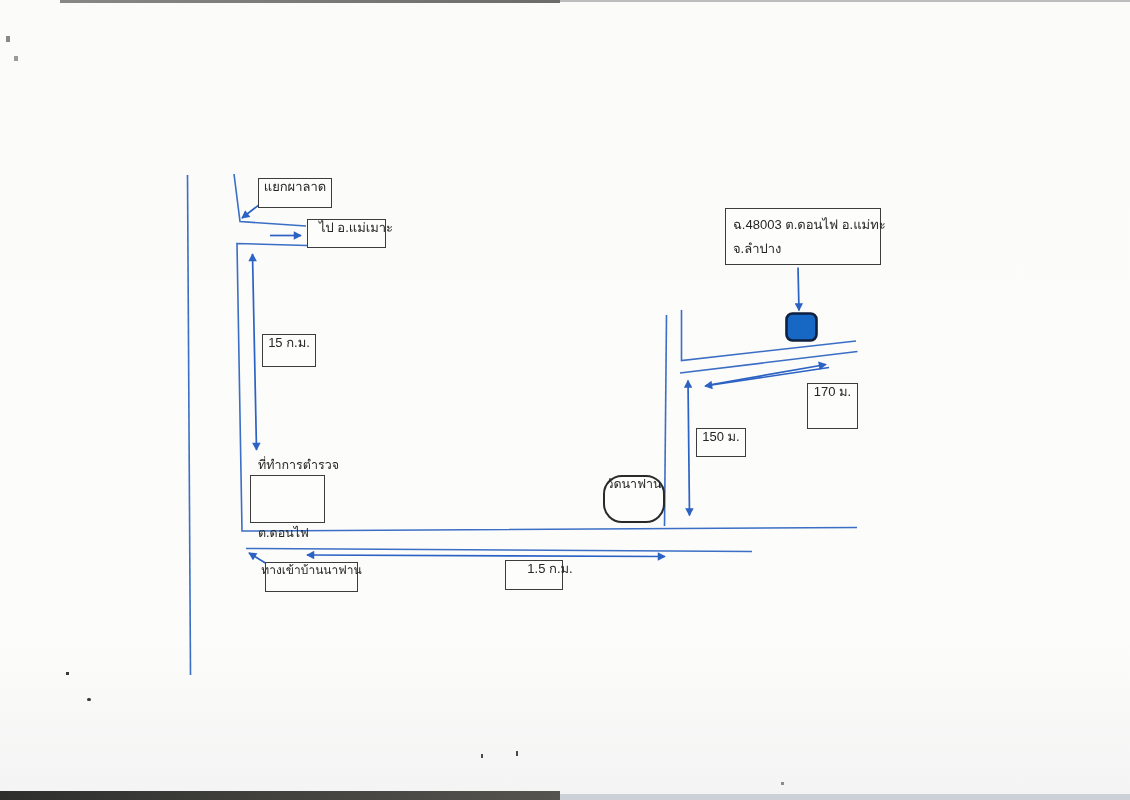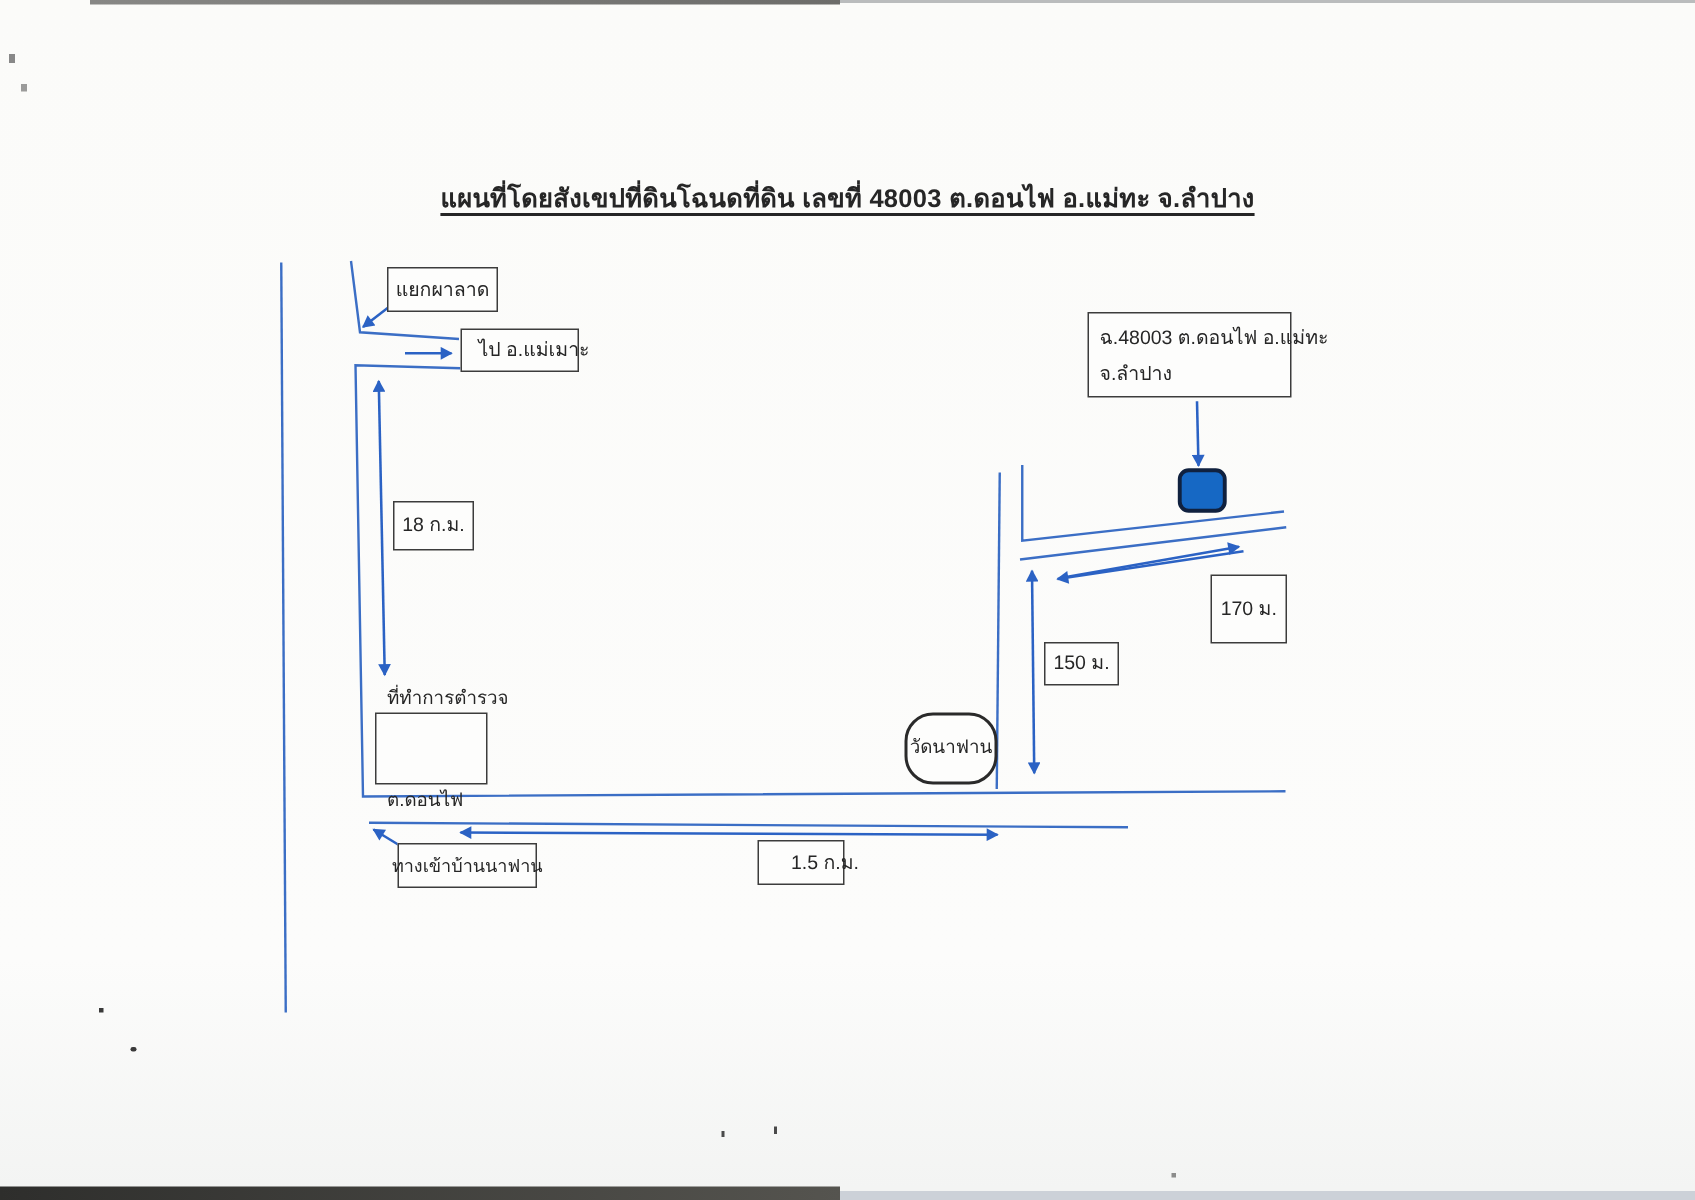--- a/index.html
+++ b/index.html
@@ -13,34 +13,33 @@
     font-size:17px;font-weight:bold;letter-spacing:.2px;
     text-decoration:underline;text-decoration-thickness:2px;text-underline-offset:4px;
   }
   .overlay{position:absolute;left:0;top:0;}
   .road{stroke:var(--road-blue,#3b6ec5);stroke-width:1.6;fill:none;}
   .arrow{stroke:var(--arrow-blue,#2b62c4);stroke-width:1.7;fill:none;}
   .ahead{fill:var(--arrow-blue,#2b62c4);}
   .parcel{fill:var(--parcel-fill,#1668c4);stroke:var(--parcel-border,#10213f);stroke-width:2.6;}
   .lbl{
     position:absolute;background:#fdfdfc;border:1.5px solid var(--box-border,#3c3c3c);
-    font-size:13px;line-height:1.25;display:flex;align-items:center;justify-content:center;
+    font-size:13px;line-height:1.25;display:flex;justify-content:center;
     box-sizing:border-box;white-space:nowrap;
   }
   .lbl.multi{flex-direction:column;align-items:flex-start;justify-content:center;padding:4px 7px;}
   .lbl.multi span{display:block;}
   .lbl.thick{border-width:2px;border-color:#2a2a2a;}
   .artifact{position:absolute;pointer-events:none;}
 </style>
 </head>
 <body>
 
 <div class="page">
 
-  <div class="title">แผนที่โดยสังเขปที่ดินโฉนดที่ดิน เลขที่ 48003 ต.ดอนไฟ อ.แม่ทะ จ.ลำปาง</div>
 
   <svg class="overlay" width="1130" height="800" viewBox="0 0 1130 800">
     <defs>
       <marker id="ah" viewBox="0 0 10 10" refX="8.5" refY="5" markerWidth="9.5" markerHeight="8.5" orient="auto-start-reverse" markerUnits="userSpaceOnUse">
         <path d="M0,0 L9.5,5 L0,10 z" class="ahead"></path>
       </marker>
     </defs>
 
     <g>
       <path class="road" d="M187.5,175 L190.5,675"></path>
@@ -68,27 +67,27 @@
   </svg>
 
   <div class="lbl" style="left:258px;top:178px;width:74px;height:30px;">
     <span>แยกผาลาด</span>
   </div>
 
   <div class="lbl" style="left:307px;top:219px;width:79px;height:29px;padding-left:19px;">
     <span>ไป อ.แม่เมาะ</span>
   </div>
 
-  <div class="lbl multi" style="left:725px;top:208px;width:136px;height:57px;line-height:24px;">
+  <div class="lbl multi" style="left:725px;top:208px;width:156px;height:57px;line-height:24px;">
     <span>ฉ.48003 ต.ดอนไฟ อ.แม่ทะ</span>
     <span>จ.ลำปาง</span>
   </div>
 
   <div class="lbl" style="left:262px;top:334px;width:54px;height:33px;">
-    <span>18 ก.ม.</span>
+    <span>15 ก.ม.</span>
   </div>
 
   <div class="lbl" style="left:763px;top:383px;width:51px;height:46px;margin-left:44px;">
     <span>170 ม.</span>
   </div>
 
   <div class="lbl" style="left:696px;top:428px;width:50px;height:29px;">
     <span>150 ม.</span>
   </div>
 

